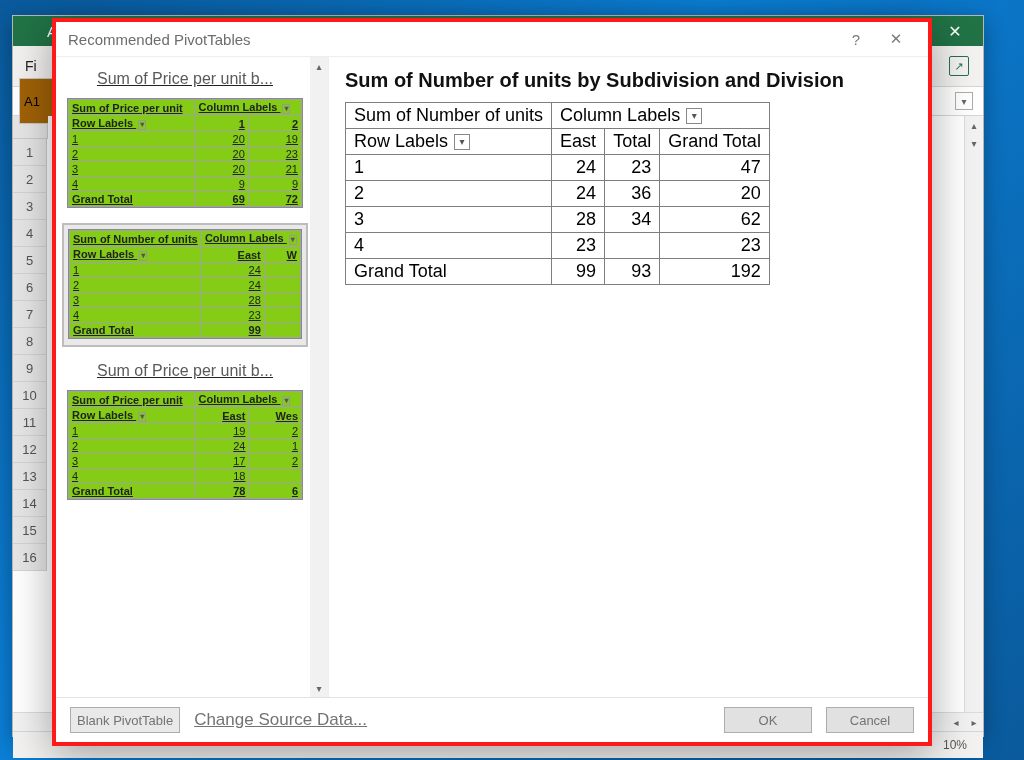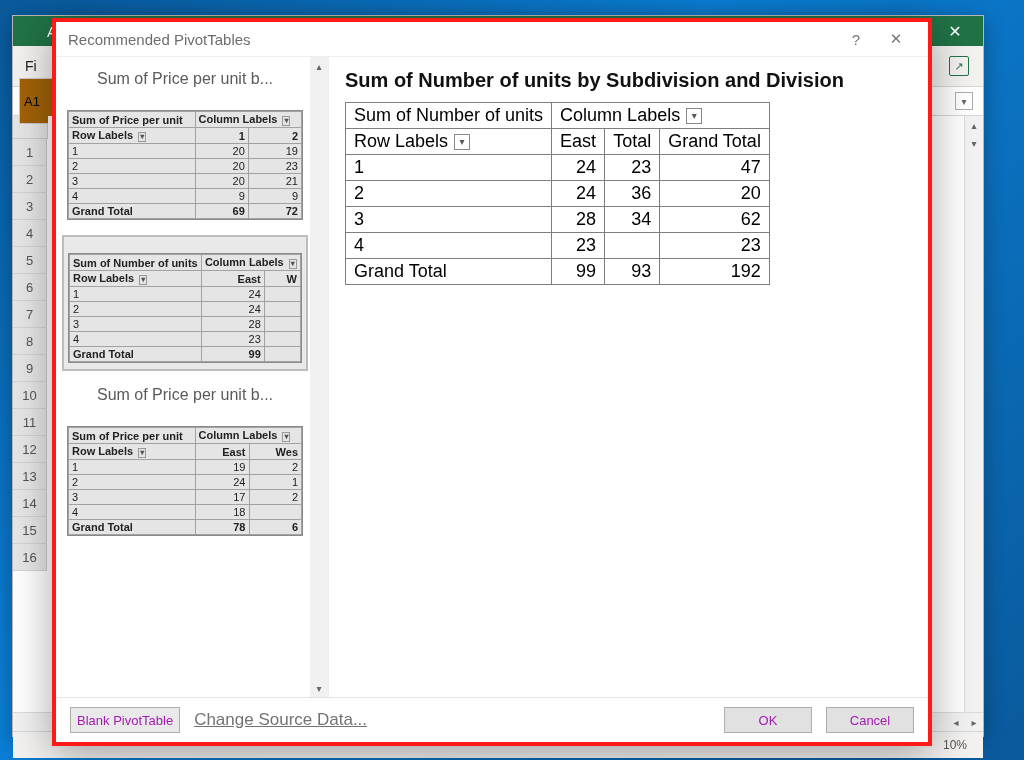--- a/index.html
+++ b/index.html
@@ -33,48 +33,48 @@
 
   
   .dialog{position:absolute;left:52px;top:18px;width:872px;height:720px;background:#fff;
     border:4px solid #ff1a1a;box-shadow:0 8px 40px rgba(0,0,0,.35);display:flex;flex-direction:column;}
   .dlg-title{height:34px;display:flex;align-items:center;padding:0 12px;color:#6d6d6d;
     font-size:15px;border-bottom:1px solid #eee;}
   .dlg-title .spacer{flex:1;}
   .dlg-title .tbtn{width:40px;text-align:center;font-size:15px;color:#7a7a7a;}
   .dlg-body{flex:1;display:flex;overflow:hidden;}
   .thumbs-wrap{display:flex;border-right:1px solid #eee;}
-  .thumbs{width:246px;overflow:hidden;padding:6px 2px 6px 6px;}
+  .thumbs{width:246px;overflow:hidden;padding:6px 2px 6px 6px;text-decoration:underline;}
   .tscroll{width:18px;background:#f1f1f1;display:flex;flex-direction:column;align-items:center;}
   .tscroll .sbtn{height:18px;width:100%;display:flex;align-items:center;justify-content:center;color:#666;font-size:10px;}
   .tscroll .track{flex:1;}
   .thumb{border:1px solid transparent;margin-bottom:8px;}
   .thumb.selected{border:2px solid #bdbdbd;background:#e9e9e9;}
   .thumb .tcap{font-size:16px;color:#5a5a5a;text-align:center;padding:6px 4px;}
-  .mini{border:1px solid #8a8a8a;font-size:11px;background:#e5e5e5;margin:16px 4px 6px 4px;}
+  .mini{border:1px solid #8a8a8a;font-size:11px;background:#84cc16;margin:4px 4px 6px 4px;}
   .mini table{border-collapse:collapse;width:100%;}
   .mini td,.mini th{border:1px solid #a2a2a2;padding:1px 3px;white-space:nowrap;overflow:hidden;}
   .mini .b{font-weight:700;}
   .mini .r{text-align:right;}
   .mini .dd{display:inline-block;border:1px solid #999;font-size:8px;line-height:8px;padding:0 1px;color:#555;margin-left:2px;}
 
   .preview{flex:1;padding:10px 16px;overflow:auto;}
   .preview h2{margin:2px 0 10px 0;font-size:20px;font-weight:700;color:#111;}
   .pvt{border-collapse:collapse;font-size:18px;color:#000;}
   .pvt td,.pvt th{border:1px solid #7e7e7e;padding:2px 8px;font-weight:400;text-align:left;}
   .pvt .num{text-align:right;}
   .pvt .dd{display:inline-block;width:14px;height:14px;border:1px solid #888;margin-left:6px;
     font-size:10px;line-height:13px;text-align:center;color:#555;vertical-align:middle;}
 
   .dlg-foot{height:44px;border-top:1px solid #e2e2e2;display:flex;align-items:center;
     padding:0 14px;gap:14px;}
   .dlg-foot .link{color:#737373;text-decoration:underline;cursor:pointer;font-size:17px;}
   .dlg-foot .push{flex:1;}
   .dlg-foot button{min-width:88px;height:26px;background:#e1e1e1;border:1px solid #adadad;
-    font-size:13px;color:#a21caf;}
+    font-size:13px;color:#737373;}
   .dlg-foot .blank{background:#e9e9e9;}
 </style>
 </head>
 <body>
 
 <div class="excel">
   <div class="ribbon-top">
     <span style="position:absolute;left:34px;color:#fff;font-size:15px;">A</span>
     <div class="x">✕</div>
   </div>

